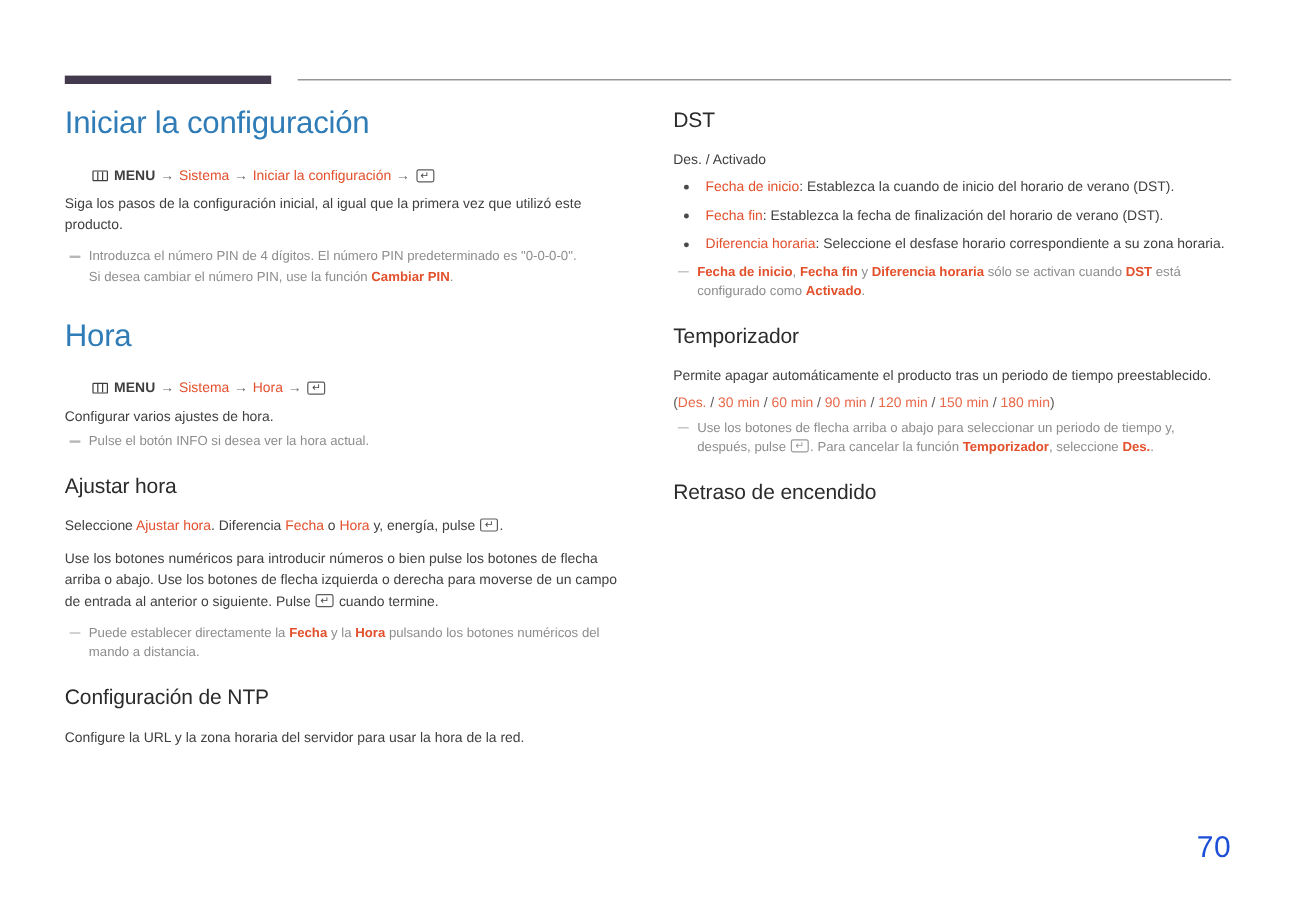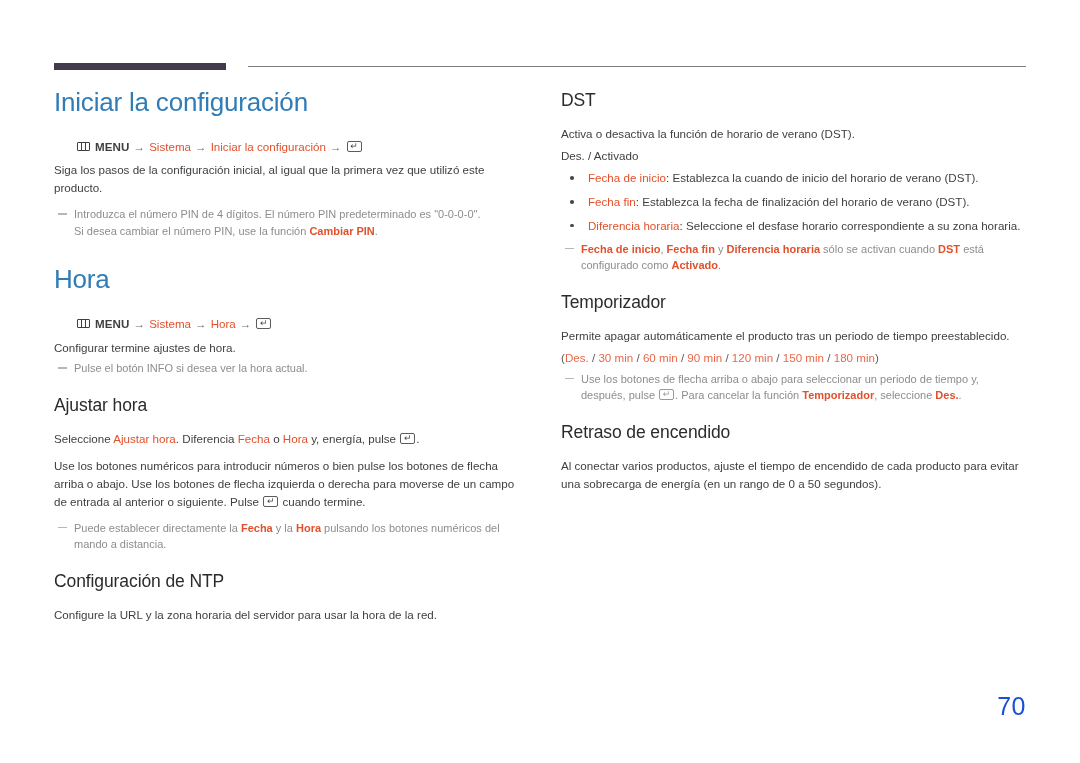--- a/index.html
+++ b/index.html
@@ -267,21 +267,21 @@
         <span class="arrow">→</span>
         <span class="orange">Sistema</span>
         <span class="arrow">→</span>
         <span class="orange">Hora</span>
         <span class="arrow">→</span>
         <span class="icon-enter">
             <span class="ret">↵</span>
           </span>
       </div>
 
-      <p class="body tight">Configurar termine ajustes de hora.</p>
+      <p class="body tight">Configurar varios ajustes de hora.</p>
 
       <div class="note">Pulse el botón INFO si desea ver la hora actual.</div>
     </div>
 
     <div class="block-sm">
       <h3 class="sub">Ajustar hora</h3>
 
       <p class="body">
         <span>Seleccione </span><span class="orange">Ajustar hora</span><span>. Diferencia </span><span class="orange">Fecha</span><span> o </span><span class="orange">Hora</span><span> y, energía, pulse </span><span class="icon-enter"><span class="ret">↵</span></span><span>.</span>
       </p>
@@ -299,21 +299,20 @@
       <h3 class="sub">Configuración de NTP</h3>
       <p class="body">Configure la URL y la zona horaria del servidor para usar la hora de la red.</p>
     </div>
 
   </div>
 
   <div class="col col-right">
 
     <div class="block-sm">
       <h3 class="sub">DST</h3>
-      <p class="body tight">Activa o desactiva la función de horario de verano (DST).</p>
       <p class="body tight orange">Des. / Activado</p>
 
       <ul class="bullets">
         <li>
           <span class="orange">Fecha de inicio</span><span>: Establezca la cuando de inicio del horario de verano (DST).</span>
         </li>
         <li>
           <span class="orange">Fecha fin</span><span>: Establezca la fecha de finalización del horario de verano (DST).</span>
         </li>
         <li>
@@ -334,19 +333,18 @@
         <span class="sep">(</span><span class="opt">Des.</span><span class="sep"> / </span><span class="opt">30 min</span><span class="sep"> / </span><span class="opt">60 min</span><span class="sep"> / </span><span class="opt">90 min</span><span class="sep"> / </span><span class="opt">120 min</span><span class="sep"> / </span><span class="opt">150 min</span><span class="sep"> / </span><span class="opt">180 min</span><span class="sep">)</span>
       </p>
 
       <div class="note">
         <span>Use los botones de flecha arriba o abajo para seleccionar un periodo de tiempo y, después, pulse </span><span class="icon-enter gray"><span class="ret">↵</span></span><span>. Para cancelar la función </span><span class="orange-b">Temporizador</span><span>, seleccione </span><span class="orange-b">Des.</span><span>.</span>
       </div>
     </div>
 
     <div class="block-sm">
       <h3 class="sub">Retraso de encendido</h3>
-      <p class="body">Al conectar varios productos, ajuste el tiempo de encendido de cada producto para evitar una sobrecarga de energía (en un rango de 0 a 50 segundos).</p>
     </div>
 
   </div>
 </div>
 
 <div class="page-number">70</div>
 
 </body></html>

